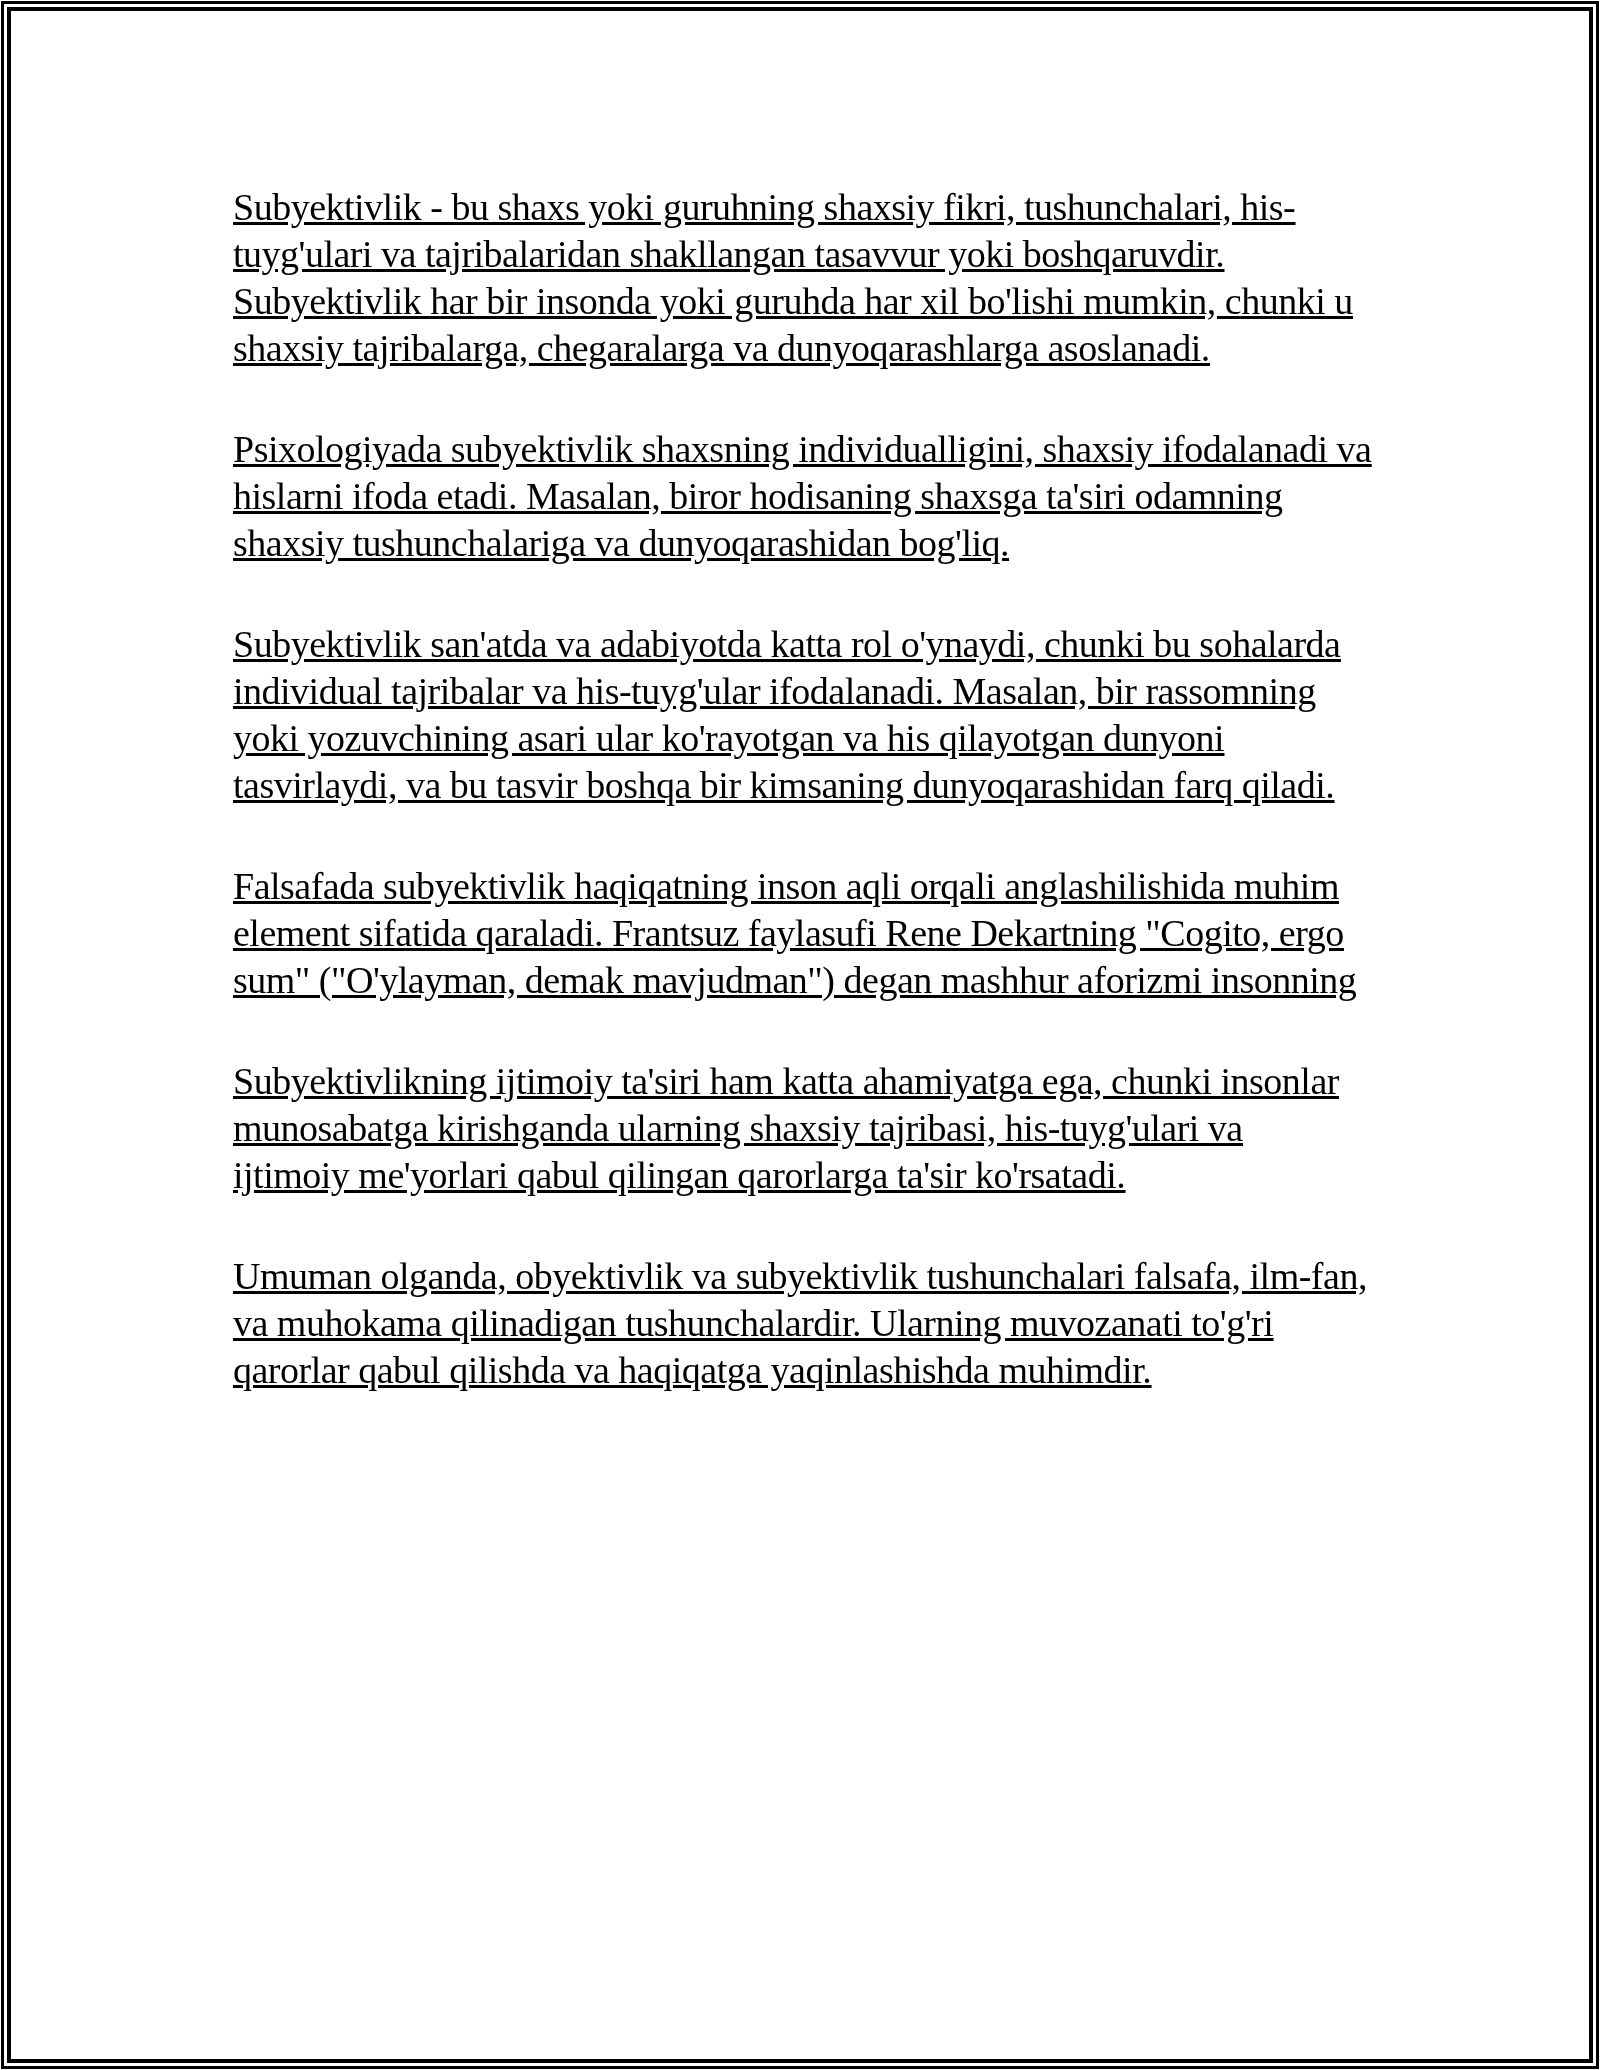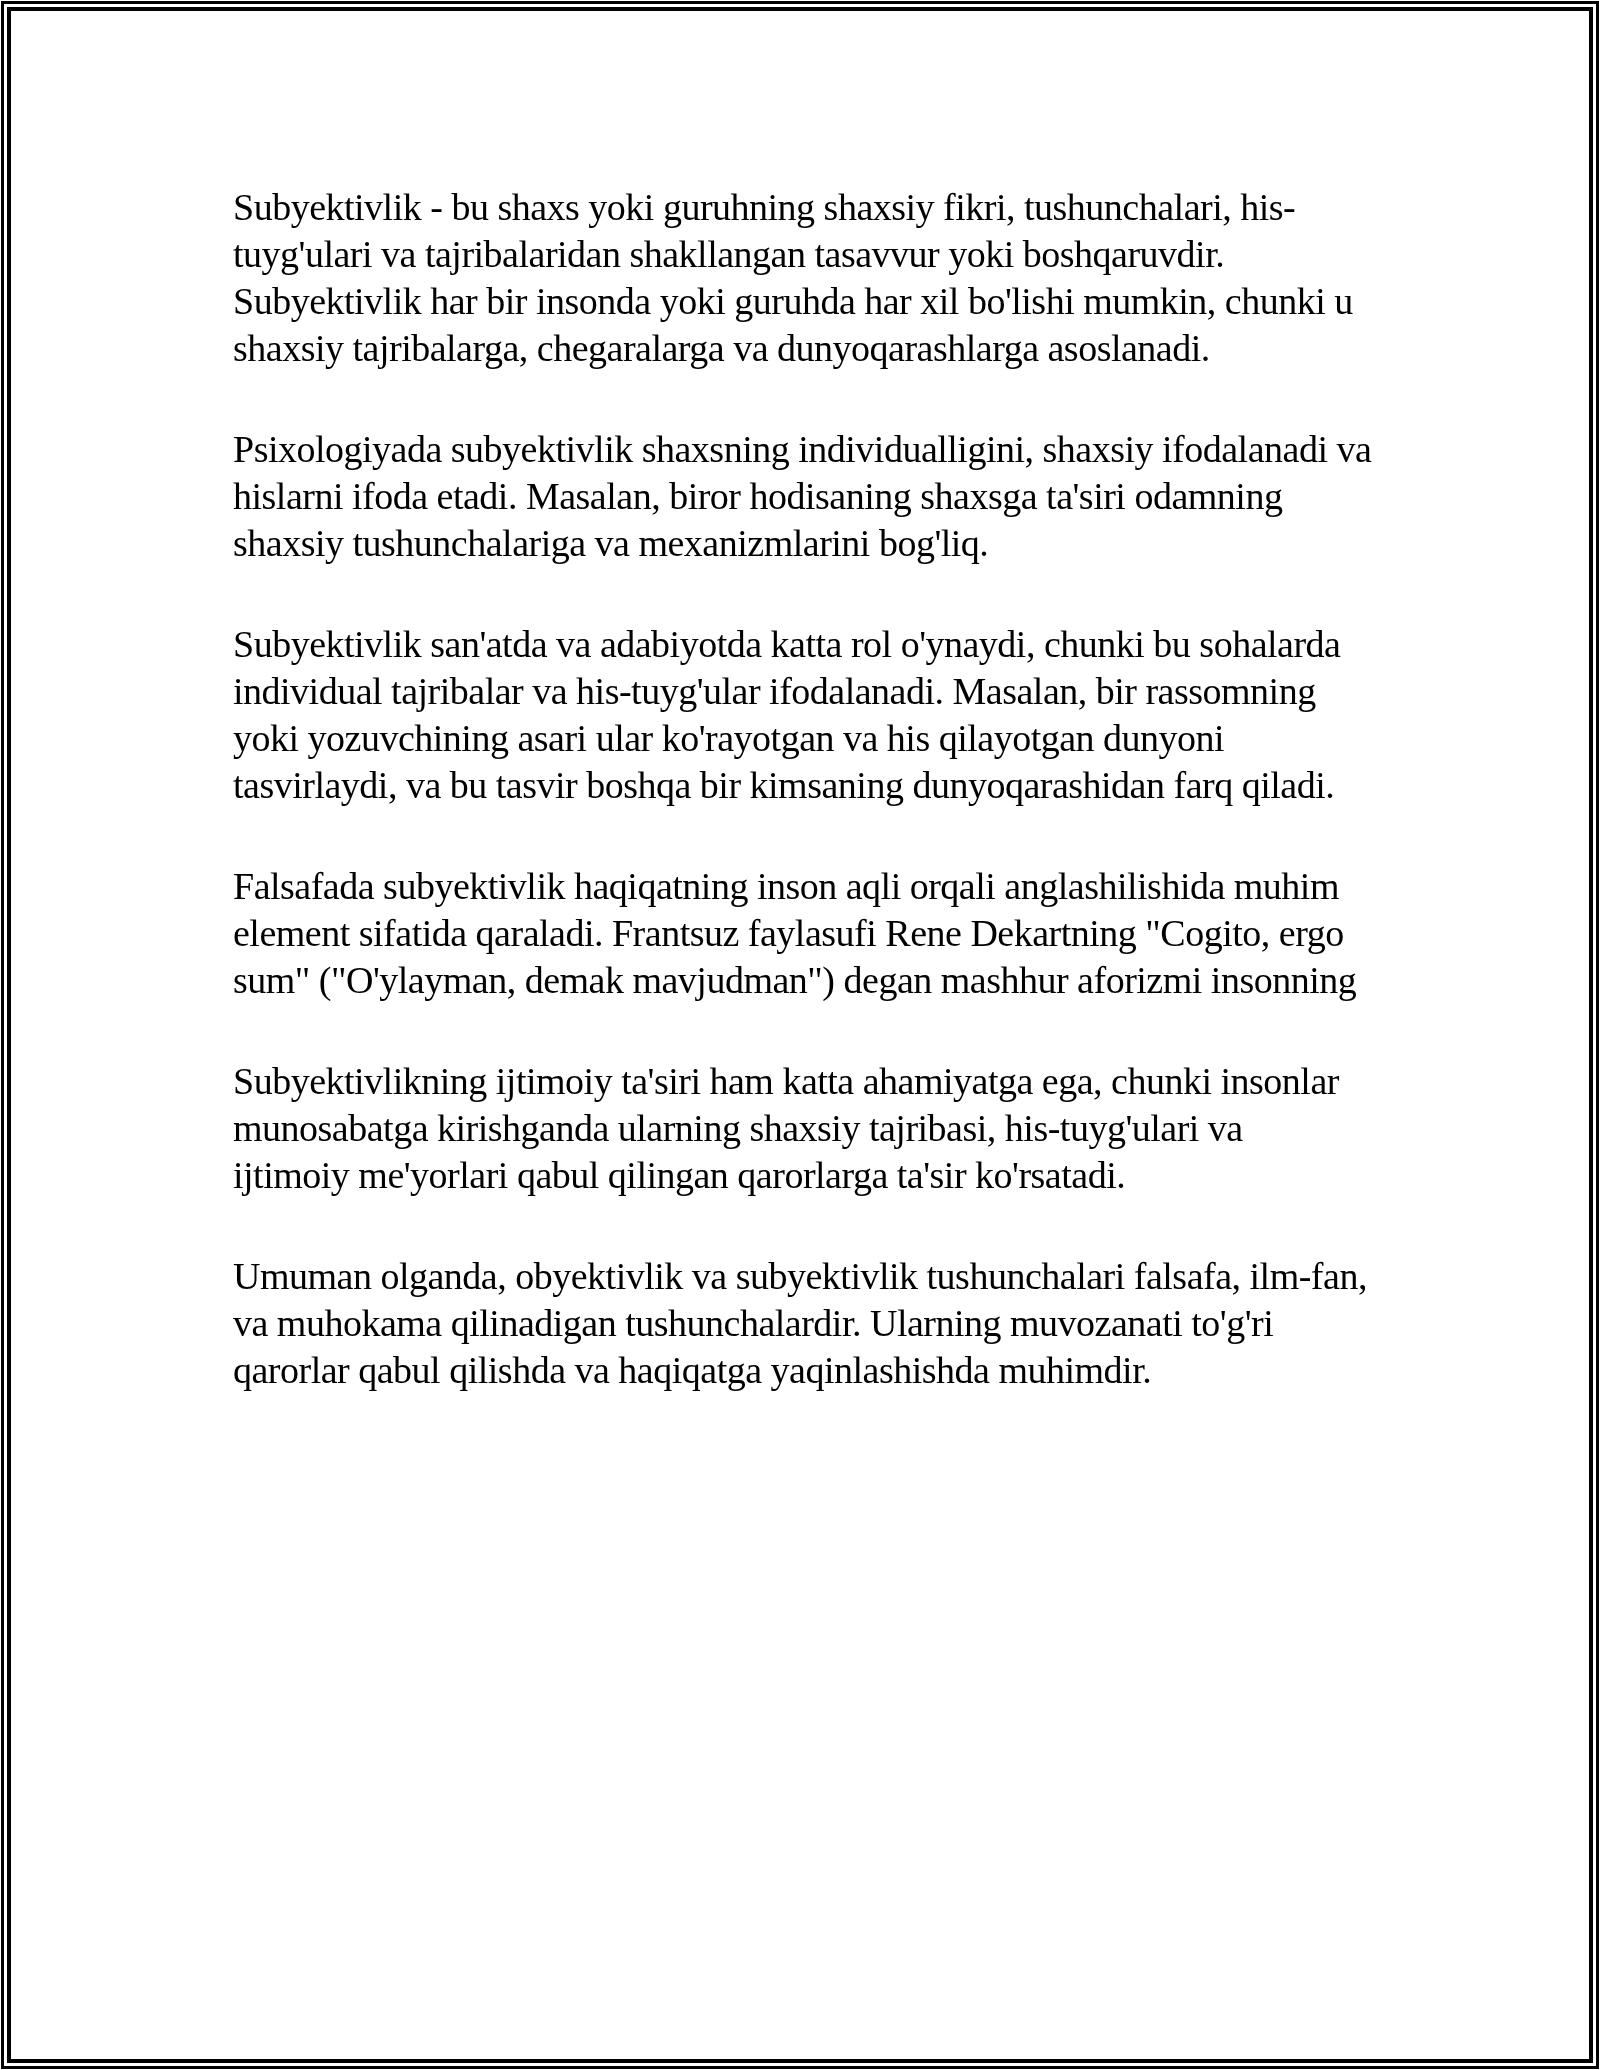--- a/index.html
+++ b/index.html
@@ -1,15 +1,15 @@
 <!DOCTYPE html>
 <html><head>
 <meta charset="utf-8">
 <style>
-  * { margin: 0; padding: 0; box-sizing: border-box; }
+  * { margin: 0; padding: 0; box-sizing: border-box; text-decoration: underline; }
   html, body { background: #ffffff; }
   body {
     width: 1600px;
     height: 2070px;
     position: relative;
     overflow: hidden;
     font-family: "Liberation Serif", "DejaVu Serif", serif;
     color: #000000;
   }
   .frame-outer {
@@ -51,21 +51,21 @@
   <div class="para">
     <div class="line">Subyektivlik - bu shaxs yoki guruhning shaxsiy fikri, tushunchalari, his-</div>
     <div class="line">tuyg'ulari va tajribalaridan shakllangan tasavvur yoki boshqaruvdir.</div>
     <div class="line">Subyektivlik har bir insonda yoki guruhda har xil bo'lishi mumkin, chunki u</div>
     <div class="line">shaxsiy tajribalarga, chegaralarga va dunyoqarashlarga asoslanadi.</div>
   </div>
 
   <div class="para">
     <div class="line">Psixologiyada subyektivlik shaxsning individualligini, shaxsiy ifodalanadi va</div>
     <div class="line">hislarni ifoda etadi. Masalan, biror hodisaning shaxsga ta'siri odamning</div>
-    <div class="line">shaxsiy tushunchalariga va mexanizmlarini bog'liq.</div>
+    <div class="line">shaxsiy tushunchalariga va dunyoqarashidan bog'liq.</div>
   </div>
 
   <div class="para">
     <div class="line">Subyektivlik san'atda va adabiyotda katta rol o'ynaydi, chunki bu sohalarda</div>
     <div class="line">individual tajribalar va his-tuyg'ular ifodalanadi. Masalan, bir rassomning</div>
     <div class="line">yoki yozuvchining asari ular ko'rayotgan va his qilayotgan dunyoni</div>
     <div class="line">tasvirlaydi, va bu tasvir boshqa bir kimsaning dunyoqarashidan farq qiladi.</div>
   </div>
 
   <div class="para">

